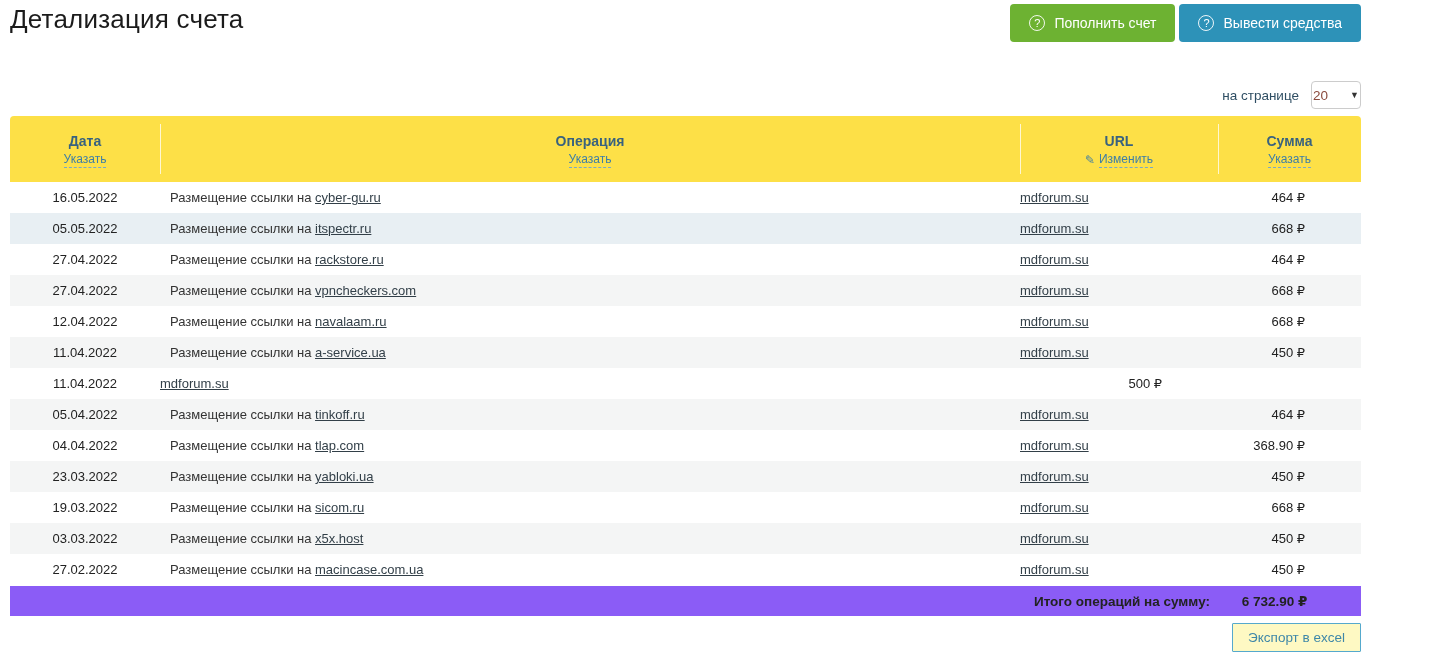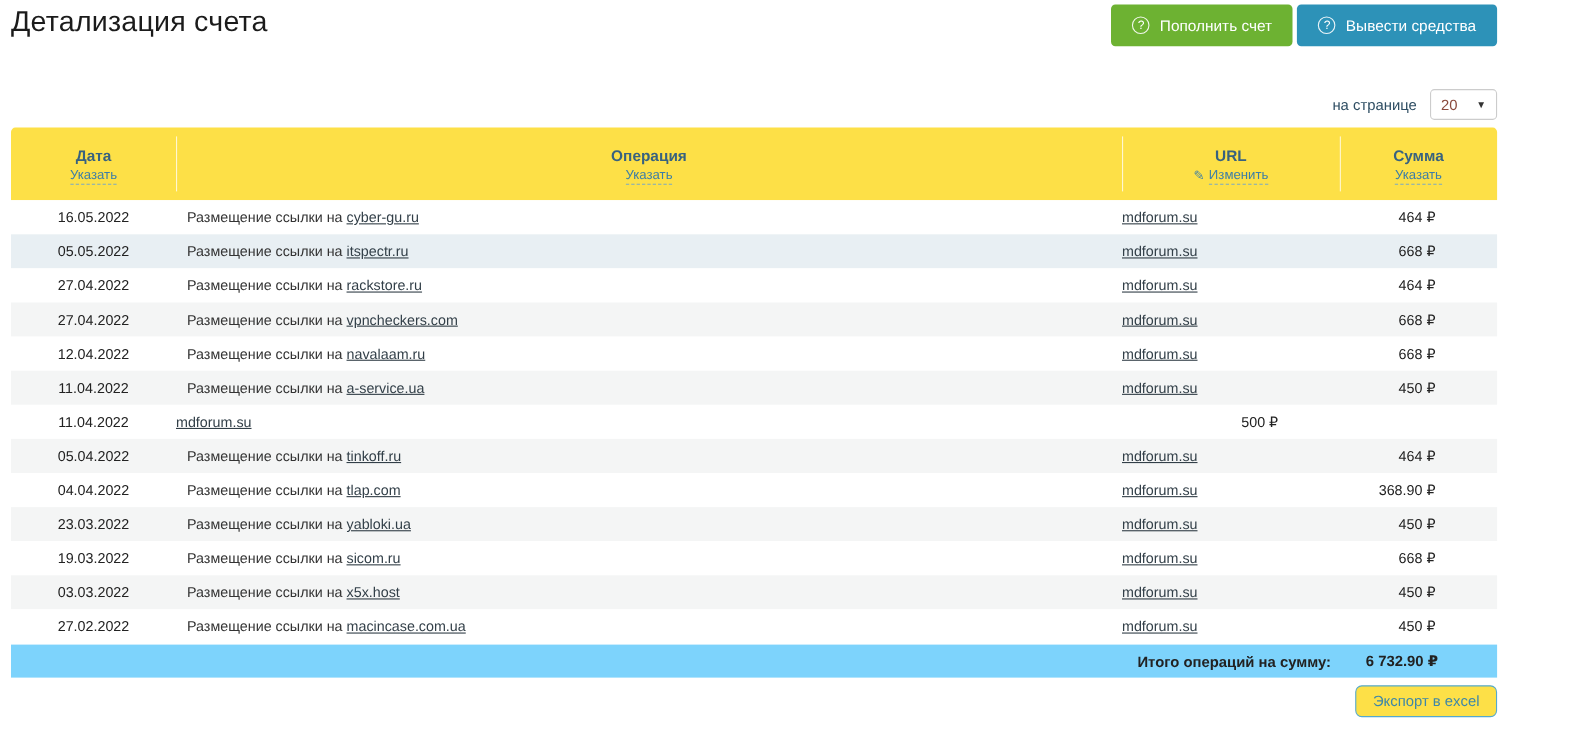--- a/index.html
+++ b/index.html
@@ -17,22 +17,22 @@
          font-family: "Liberation Sans", "DejaVu Sans", sans-serif; }
   .btn-green { background: #6db232; }
   .btn-blue  { background: #2d92b8; }
   .qicon { display: inline-flex; align-items: center; justify-content: center;
            width: 16px; height: 16px; border: 1px solid rgba(255,255,255,0.9); border-radius: 50%;
            font-size: 11px; line-height: 1; color: #fff; }
 
   
   .perpage { display: flex; justify-content: flex-end; align-items: center; gap: 12px; margin-top: 39px; }
   .perpage-label { color: #2f4e63; font-size: 13.5px; }
-  .select { display: flex; align-items: center; justify-content: space-between; width: 61px; height: 28px;
-            border: 1px solid #ccc; border-radius: 4px; background: #fff; padding: 0 9px; cursor: pointer; }
+  .select { display: flex; align-items: center; justify-content: space-between; width: 50px; height: 28px;
+            border: 1px solid #ccc; border-radius: 4px; background: #fff; padding: 0 1px; cursor: pointer; }
   .select-value { color: #8a4a3d; font-size: 13.5px; }
   .caret { font-size: 9px; color: #333; }
 
   
   .table { margin-top: 7px; width: 100%; }
   .grid-cols { display: grid; grid-template-columns: 150px 1fr 198px 143px; }
 
   .thead { background: #fde047; border-radius: 4px 4px 0 0; height: 66px; }
   .th { display: flex; flex-direction: column; align-items: center; justify-content: center; gap: 3px;
         position: relative; padding-top: 2px; }
@@ -45,27 +45,27 @@
 
   .tr { height: 31px; align-items: center; background: #fff; }
   .tr.alt { background: #f4f5f5; }
   .tr.highlight { background: #e8eff3; }
   .td-date { text-align: center; color: #222; }
   .td-op { padding-left: 10px; color: #333; }
   .site-link, .url-link { color: #323f48; text-decoration: underline; cursor: pointer; }
   .td-url { text-align: left; }
   .td-amount { text-align: right; padding-right: 56px; color: #222; }
 
-  .total-row { height: 30px; align-items: center; background: #7dd3fc; margin-top: 1px; }
+  .total-row { height: 30px; align-items: center; background: #8b5cf6; margin-top: 1px; }
   .total-label { grid-column: 1 / 4; text-align: right; padding-right: 8px; font-weight: bold; color: #222; font-size: 13.5px; }
   .total-amount { text-align: center; padding-right: 30px; font-weight: bold; color: #222; font-size: 13.5px; }
 
   
   .export-wrap { display: flex; justify-content: flex-end; margin-top: 7px; }
-  .export-btn { background: #fde047; border: 1px solid #55a9cd; border-radius: 6px; color: #3e87a8;
+  .export-btn { background: #fef9c3; border: 1px solid #55a9cd; border-radius: 1px; color: #3e87a8;
                 font-size: 13.5px; height: 29px; padding: 0 15px; cursor: pointer;
                 font-family: "Liberation Sans", "DejaVu Sans", sans-serif; }
 </style>
 </head>
 <body>
 
 <div class="wrap">
 
   <div class="topbar">
     <h1 class="page-title">Детализация счета</h1>

